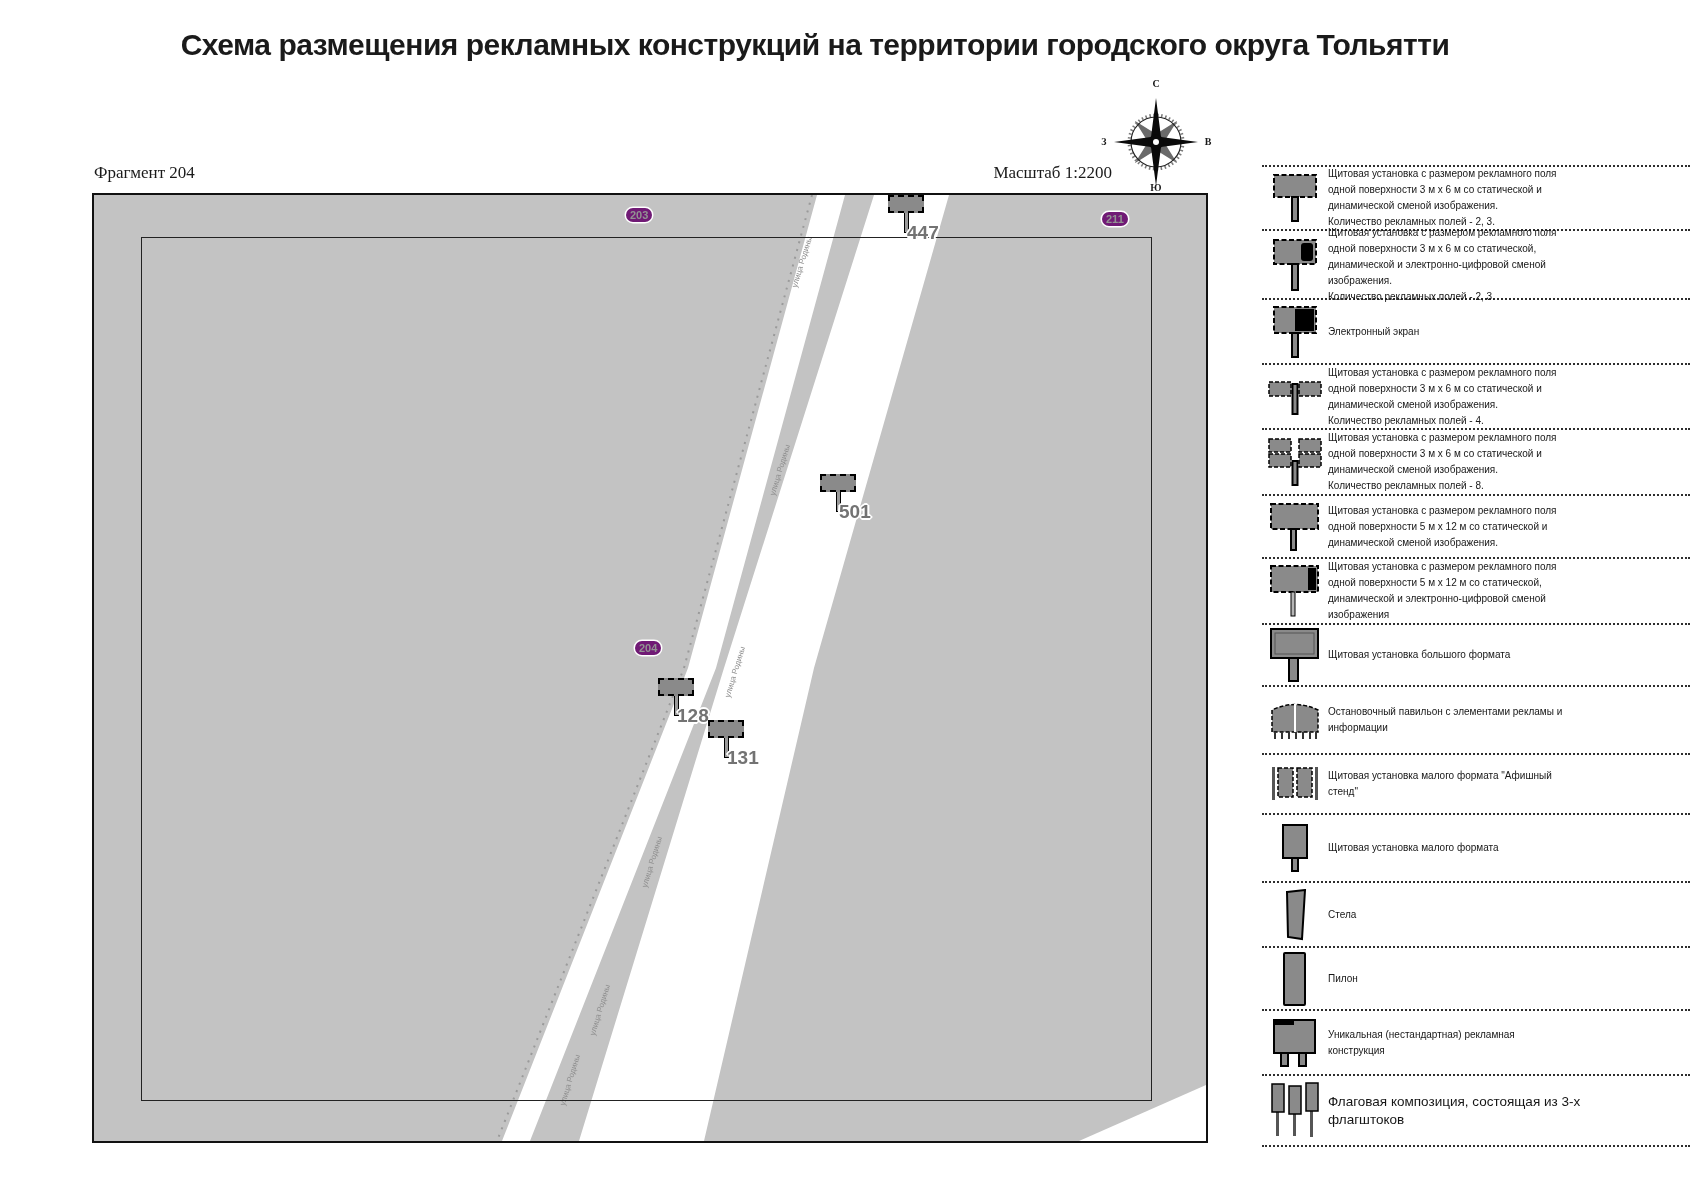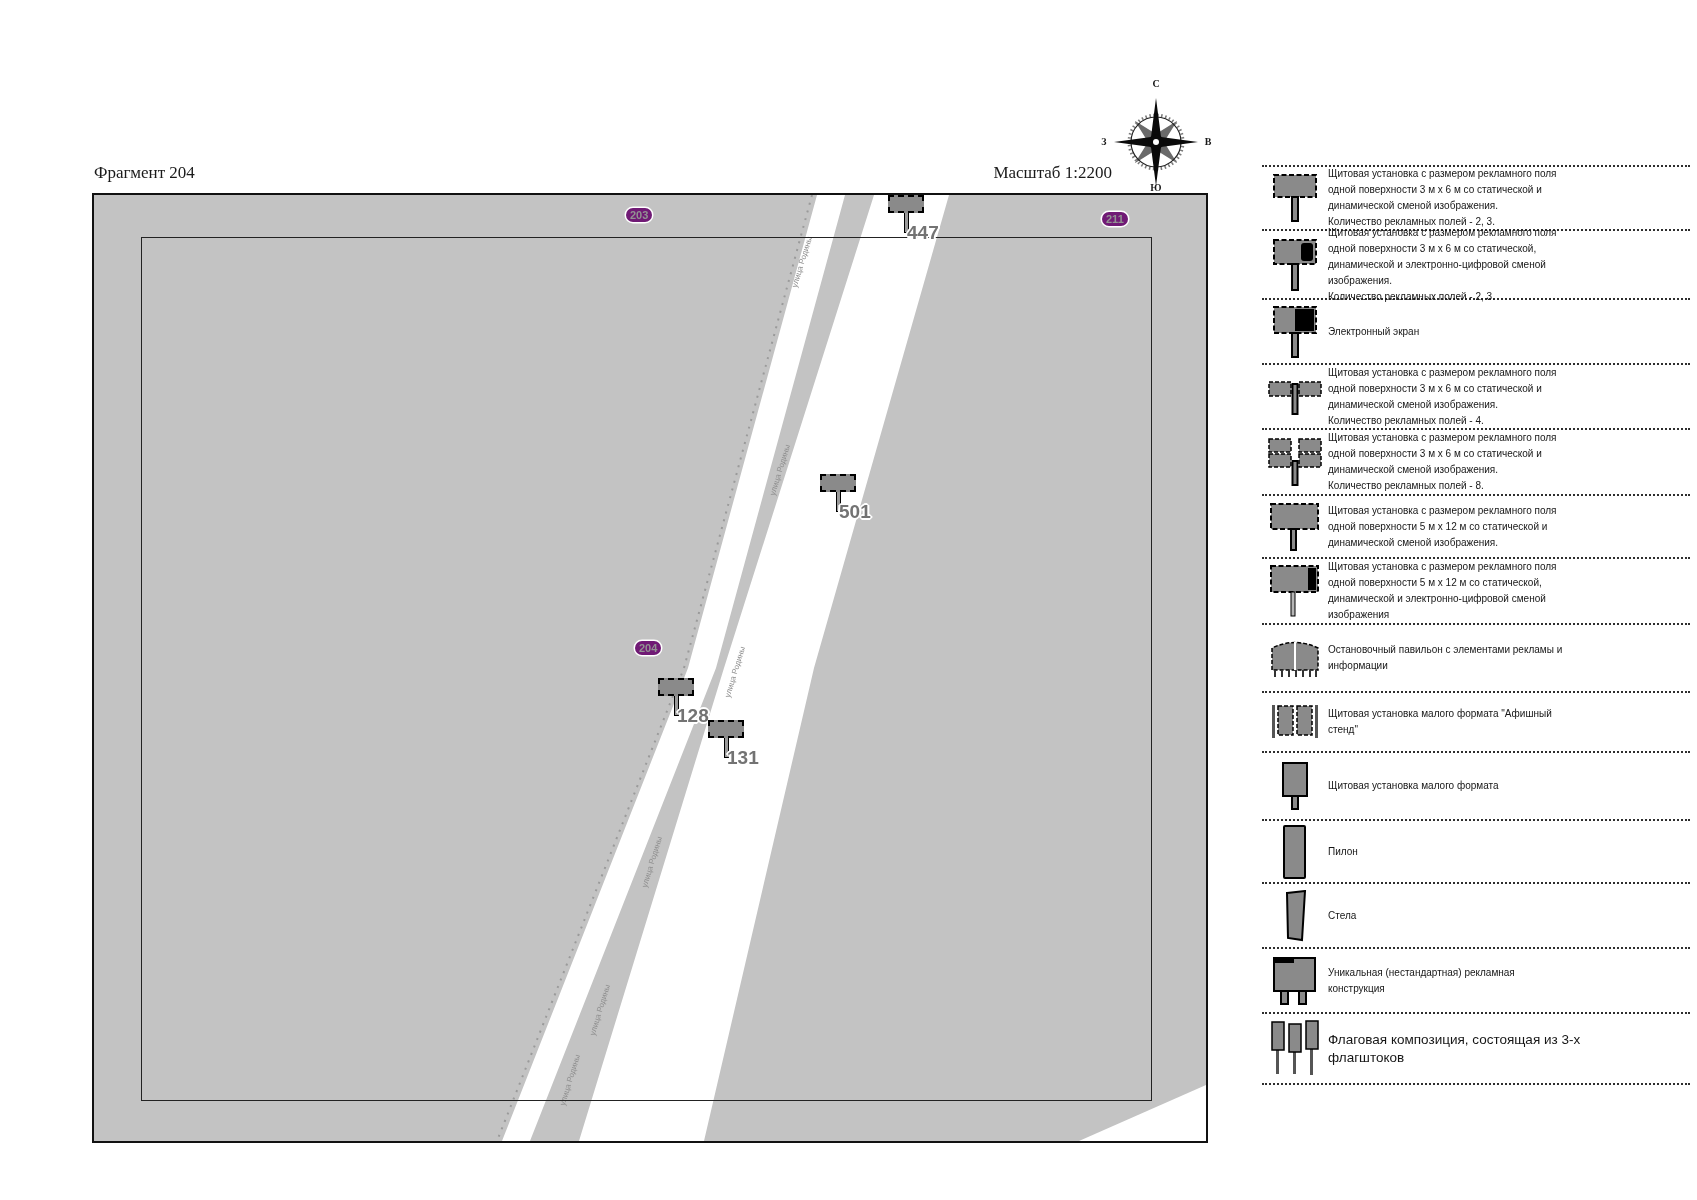--- a/index.html
+++ b/index.html
@@ -44,20 +44,21 @@
   svg .gf{fill:#8a8a8a;}
   svg .db{stroke:#000;stroke-width:2;stroke-dasharray:5 2.5;}
   svg .db1{stroke:#000;stroke-width:1.5;stroke-dasharray:4 2;}
   svg .sb{stroke:#000;stroke-width:2;}
 </style>
 </head>
 <body>
 
 <div class="page">
 
+  <div class="title">Схема размещения рекламных конструкций на территории городского округа Тольятти</div>
 
   <div class="serif-label fragment-label">Фрагмент 204</div>
   <div class="serif-label scale-label">Масштаб 1:2200</div>
 
   <svg class="compass" viewBox="0 0 100 100" width="100" height="100">
     <polygon points="50,42 71.2,28.8 58,50 71.2,71.2 50,58 28.8,71.2 42,50 28.8,28.8" fill="#6a6a6a"></polygon>
     <circle cx="50" cy="50" r="27" fill="none" stroke="#7a7a7a" stroke-width="3" stroke-dasharray="1.5 2.5"></circle>
     <circle cx="50" cy="50" r="25" fill="none" stroke="#222" stroke-width="1.2"></circle>
     <polygon points="50,6 55,45 92,50 55,55 50,94 45,55 8,50 45,45" fill="#0a0a0a"></polygon>
     <circle cx="50" cy="50" r="7.5" fill="#0a0a0a"></circle>
@@ -202,20 +203,30 @@
           <rect x="38" y="3" width="8" height="22" fill="#000"></rect>
           <rect x="21" y="27" width="4" height="24" fill="#b5b5b5" stroke="#000" stroke-width="1"></rect>
         </svg>
       </div>
       <div class="lg-tx">Щитовая установка с размером рекламного поля
 одной поверхности 5 м х 12 м со статической,
 динамической и электронно-цифровой сменой
 изображения</div>
     </div>
 
+    <div class="lg-row" style="height:62px;">
+      <div class="lg-ic">
+        <svg width="50" height="54" viewBox="0 0 50 54">
+          <rect x="1" y="1" width="47" height="29" class="gf sb"></rect>
+          <rect x="5" y="5" width="39" height="21" fill="none" stroke="#555" stroke-width="1"></rect>
+          <rect x="19" y="30" width="9" height="23" class="gf sb"></rect>
+        </svg>
+      </div>
+      <div class="lg-tx">Щитовая установка большого формата</div>
+    </div>
 
     <div class="lg-row" style="height:68px;">
       <div class="lg-ic">
         <svg width="50" height="42" viewBox="0 0 50 42">
           <path d="M2,33 L2,11 Q25,0 48,11 L48,33 Z" class="gf db1"></path>
           <rect x="24" y="5" width="2" height="28" fill="#fff"></rect>
           <rect x="4" y="33" width="2" height="7" fill="#333"></rect>
             <rect x="11" y="33" width="2" height="7" fill="#333"></rect>
           <rect x="18" y="33" width="2" height="7" fill="#333"></rect>
             <rect x="25" y="33" width="2" height="7" fill="#333"></rect>
@@ -244,36 +255,36 @@
     <div class="lg-row" style="height:68px;">
       <div class="lg-ic">
         <svg width="38" height="48" viewBox="0 0 38 48">
           <rect x="7" y="1" width="24" height="33" class="gf sb"></rect>
           <rect x="16" y="34" width="6" height="13" class="gf sb"></rect>
         </svg>
       </div>
       <div class="lg-tx">Щитовая установка малого формата</div>
     </div>
 
+    <div class="lg-row" style="height:65px;">
+      <div class="lg-ic">
+        <svg width="34" height="52" viewBox="0 0 34 52">
+          <polygon points="9,3 27,1 24,50 10,48" class="gf sb"></polygon>
+        </svg>
+      </div>
+      <div class="lg-tx">Стела</div>
+    </div>
+
     <div class="lg-row" style="height:63px;">
       <div class="lg-ic">
         <svg width="32" height="56" viewBox="0 0 32 56">
           <rect x="5" y="2" width="21" height="52" rx="1" class="gf sb"></rect>
         </svg>
       </div>
       <div class="lg-tx">Пилон</div>
-    </div>
-
-    <div class="lg-row" style="height:65px;">
-      <div class="lg-ic">
-        <svg width="34" height="52" viewBox="0 0 34 52">
-          <polygon points="9,3 27,1 24,50 10,48" class="gf sb"></polygon>
-        </svg>
-      </div>
-      <div class="lg-tx">Стела</div>
     </div>
 
     <div class="lg-row" style="height:65px;">
       <div class="lg-ic">
         <svg width="46" height="48" viewBox="0 0 46 48">
           <rect x="2" y="1" width="41" height="33" class="gf sb"></rect>
           <rect x="2" y="1" width="20" height="5" fill="#000"></rect>
           <rect x="9" y="34" width="7" height="13" class="gf sb"></rect>
           <rect x="27" y="34" width="7" height="13" class="gf sb"></rect>
         </svg>

